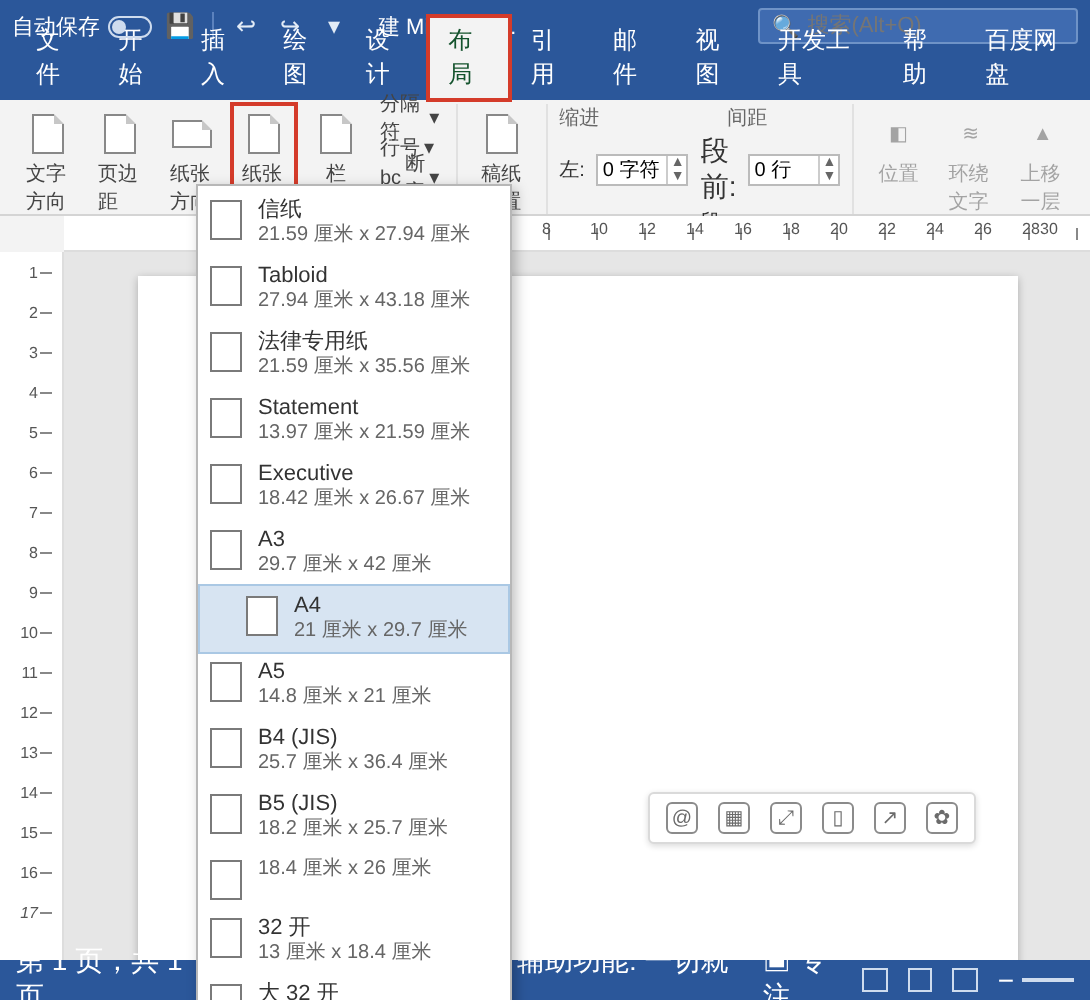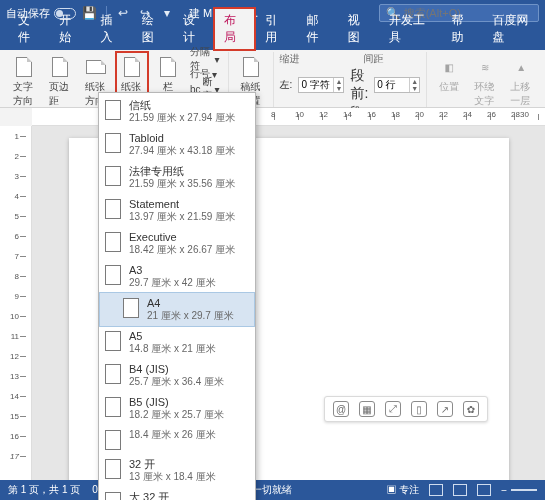--- a/index.html
+++ b/index.html
@@ -12,21 +12,21 @@
   .titlebar .toggle::after { content:""; position:absolute; width:7px; height:7px; background:#cfdcee; border-radius:50%; top:1px; left:1px; }
   .titlebar .qat-icon { width:16px; height:16px; display:flex; align-items:center; justify-content:center; font-size:12px; color:#e3ecf7; }
   .titlebar .divider { width:1px; height:14px; background:#5c82bd; margin:0 2px; }
   .titlebar .title { margin-left:8px; font-size:11px; color:#fff; }
   .titlebar .search { margin-left:auto; display:flex; align-items:center; background:#3f6bb0; border:1px solid #6f93c7; border-radius:2px; height:18px; padding:0 6px; gap:4px; color:#cfdcee; font-size:11px; width:160px; }
   .titlebar .search input { background:transparent; border:none; outline:none; color:#cfdcee; font-size:11px; width:120px; }
 
   
   .tabs { height:24px; background:#2b579a; display:flex; align-items:flex-end; padding-left:8px; }
   .tab { padding:4px 10px; font-size:12px; color:#fff; cursor:pointer; }
-  .tab.active { background:#f3f3f3; color:#be185d; }
+  .tab.active { background:#f3f3f3; color:#14532d; }
   .tab.highlight { outline:2px solid #d43b2a; outline-offset:-1px; }
 
   
   .ribbon { height:58px; background:#f3f3f3; border-bottom:1px solid #d4d4d4; display:flex; padding:2px 4px 0; gap:2px; }
   .group { border-right:1px solid #e1e1e1; padding:0 6px 0 4px; display:flex; flex-direction:column; justify-content:space-between; }
   .group-row { display:flex; gap:4px; align-items:flex-start; }
   .group-label { text-align:center; font-size:10px; color:#666; padding-bottom:1px; }
   .bigbtn { display:flex; flex-direction:column; align-items:center; gap:1px; padding:2px 4px; font-size:10px; color:#444; cursor:pointer; border:1px solid transparent; }
   .bigbtn.highlight { outline:2px solid #d43b2a; outline-offset:-1px; }
   .bigbtn .glyph { width:22px; height:24px; display:flex; align-items:center; justify-content:center; }
@@ -55,21 +55,21 @@
   .dd-item.selected { background:#d7e4f2; border:1px solid #aac8e4; margin:-1px 0;padding-left:23px; }
   .dd-item .thumb { width:16px; height:20px; border:1px solid #7a7a7a; background:#fff; flex:0 0 auto; margin-top:1px; }
   .dd-item .txt .name { font-size:11px; color:#333; line-height:13px; }
   .dd-item .txt .dim { font-size:10px; color:#666; line-height:12px; }
 
   
   .floatbar { position:absolute; bottom:58px; left:292px; display:flex; gap:10px; background:#fff; border:1px solid #dadada; padding:4px 8px; border-radius:3px; box-shadow:0 1px 3px rgba(0,0,0,.15); }
   .floatbar .fb { width:16px; height:16px; border:1px solid #8b8b8b; border-radius:3px; display:flex; align-items:center; justify-content:center; font-size:10px; color:#6b6b6b; }
 
   
-  .status { position:absolute; bottom:0; left:0; right:0; height:20px; background:#2b579a; color:#fff; display:flex; align-items:center; font-size:10px; padding:0 8px; gap:12px; }
+  .status { position:absolute; bottom:0; left:0; right:0; height:20px; background:#2b579a; color:#fff; display:flex; align-items:center; font-size:14px; padding:0 8px; gap:12px; }
   .status .right { margin-left:auto; display:flex; gap:10px; align-items:center; }
   .status .viewbtn { width:14px; height:12px; border:1px solid #cfdcee; }
   .status .zoom { display:flex; align-items:center; gap:4px; }
   .status .ztrack { width:26px; height:2px; background:#cfdcee; position:relative; }
 </style>
 </head>
 <body>
 
 <div class="titlebar">
   <div class="autosave">

